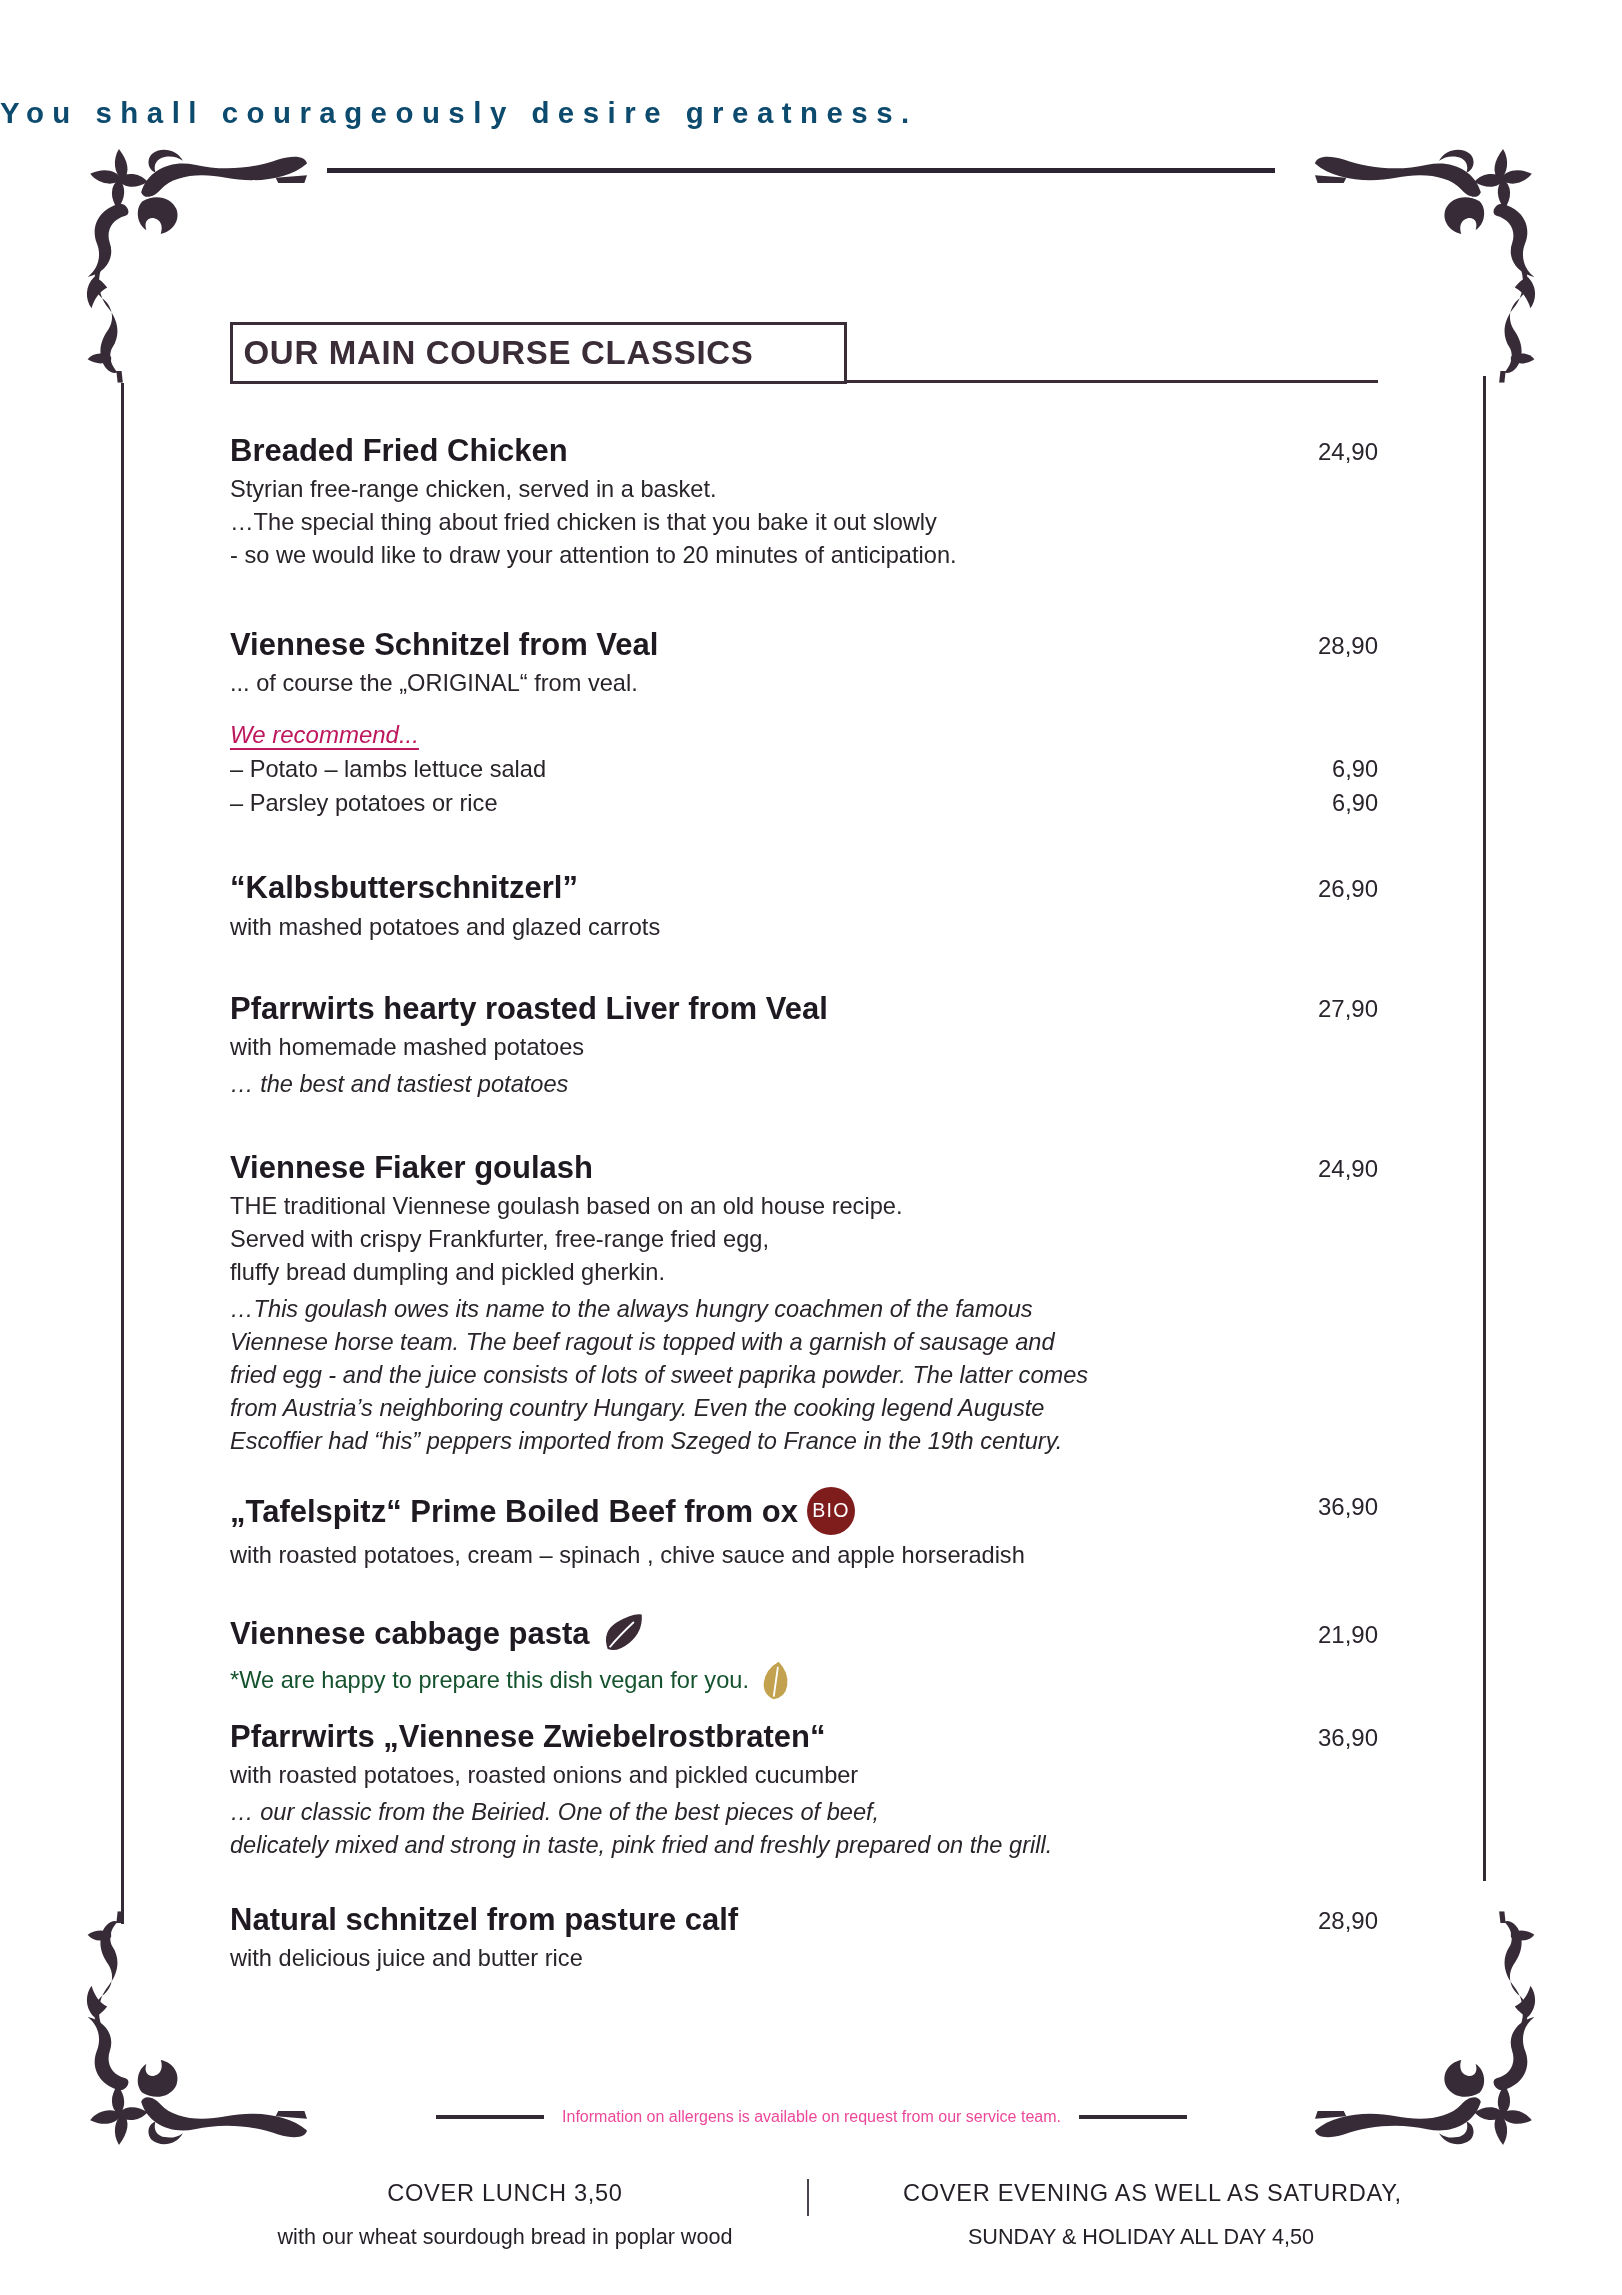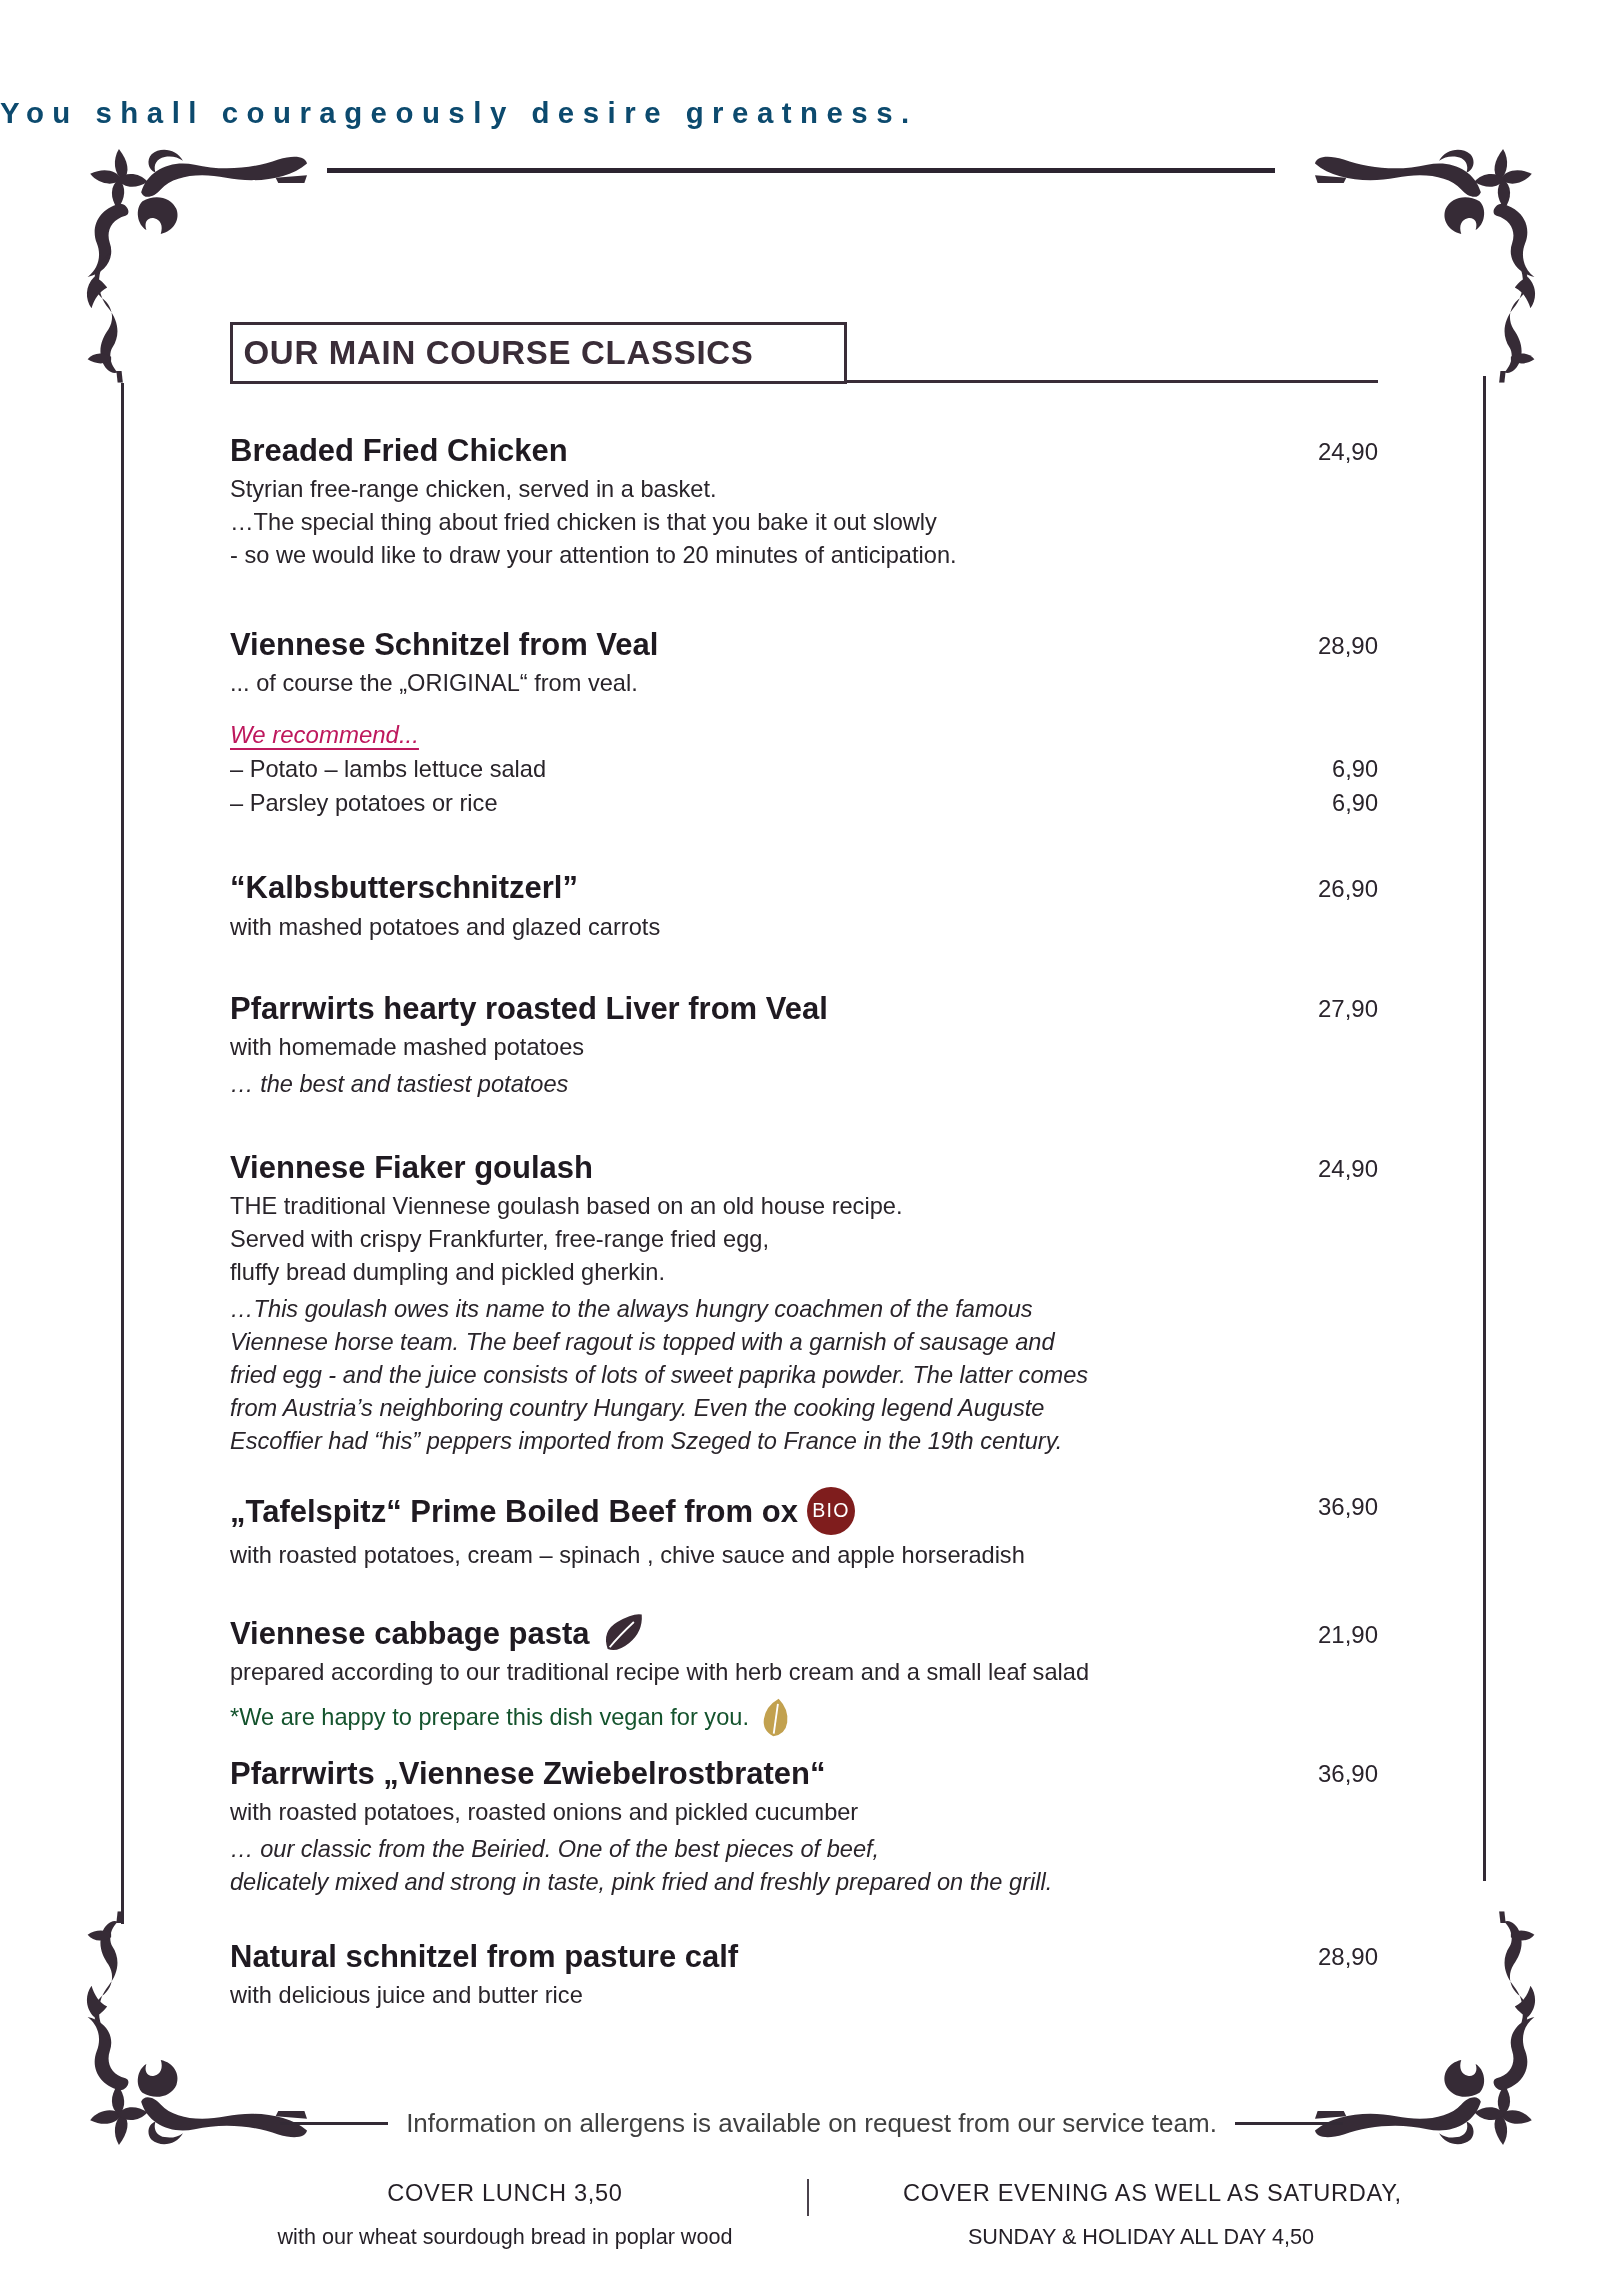--- a/index.html
+++ b/index.html
@@ -52,21 +52,21 @@
   .rec-heading {
     font-size:24px; font-style:italic; color:#be185d;
     text-decoration:underline; text-underline-offset:5.2px; line-height:1.4; margin:0;
   }
   .rec-row { display:flex; justify-content:space-between; font-size:23.6px; line-height:1.45; color:#29242a; }
   .rec-price { white-space:nowrap; }
   
   .allergen {
     position:absolute; top:2108px; left:0; right:0;
     display:flex; align-items:center; justify-content:center; gap:18.3px;
-    font-size:26px; color:#404040;
+    font-size:16px; color:#ec4899;
   }
   .allergen-dash { width:108px; height:3.3px; background:#332a35; }
   .cover-left  { position:absolute; left:230px;  top:2180px; width:550px; text-align:center; }
   .cover-right { position:absolute; left:903px; top:2180px; width:476px; text-align:center; }
   .cover-title { font-size:23.6px; letter-spacing:0.7px; color:#241f26; white-space:nowrap; }
   .cover-sub { font-size:21.6px; margin-top:17px; color:#241f26; white-space:nowrap; }
   .cover-sep { position:absolute; left:807px; top:2179px; width:2px; height:37px; background:#4a424c; }
 </style>
 </head>
 <body>
@@ -211,21 +211,20 @@
       <div class="item-head">
         <div class="item-name">
           <span>Viennese cabbage pasta</span>
           <svg class="leaf-dark" width="47" height="37" viewBox="0 0 40 32">
             <path d="M3 26 Q1 10 16 5 Q31 0 38 3 Q36 18 22 25 Q10 31 3 26 Z" fill="#3a2b35"></path>
             <path d="M5 25 Q15 17 30 8" stroke="#ffffff" stroke-width="1.6" fill="none"></path>
           </svg>
         </div>
         <div class="price">21,90</div>
       </div>
-      <div class="desc">prepared according to our traditional recipe with herb cream and a small leaf salad</div>
       <div class="vegan-row">
         <span>*We are happy to prepare this dish vegan for you.</span>
         <svg width="34" height="41" viewBox="0 0 26 31">
           <path d="M13 1 Q22 8 22 18 Q22 27 13 30 Q4 27 4 18 Q4 8 13 1 Z" fill="#c2a14f"></path>
           <path d="M13 5 Q13 16 13 28" stroke="#ffffff" stroke-width="1.4" fill="none"></path>
         </svg>
       </div>
     </div>
 
     <div class="item" style="margin-top:16.4px">

